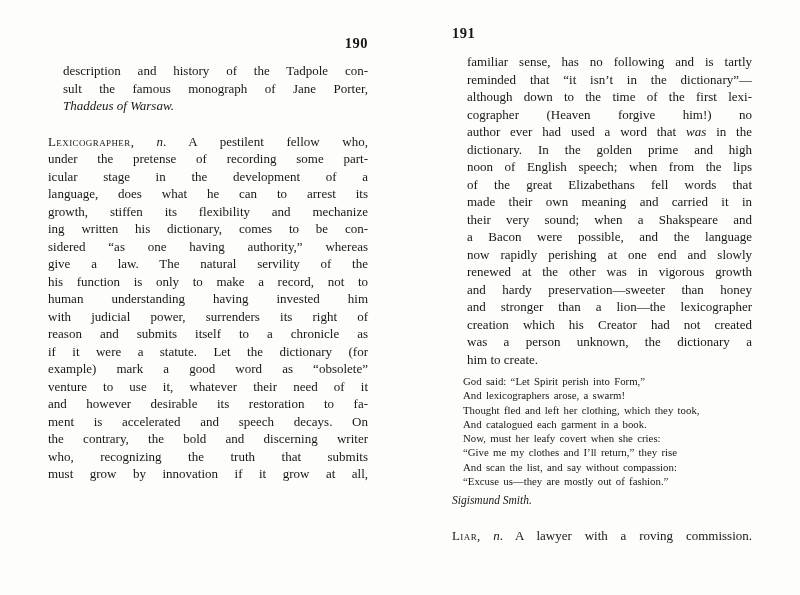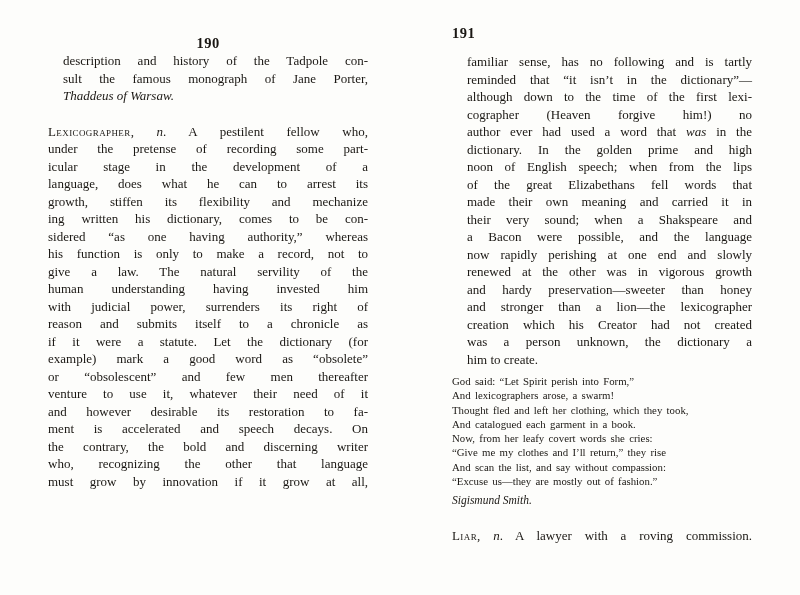--- a/index.html
+++ b/index.html
@@ -29,21 +29,22 @@
     top: 25px;
     width: 300px;
   }
   .pagenum {
     font-weight: bold;
     font-size: 14.5px;
     line-height: 17px;
     letter-spacing: 0.5px;
   }
   .page-left .pagenum {
-    text-align: center;
+    text-align: right;
+    margin-bottom: 10px;
   }
   .page-right .pagenum {
     text-align: left;
     margin-bottom: 11px;
   }
   .block + .block {
     margin-top: 18px;
   }
   .line {
     line-height: 17.5px;
@@ -59,20 +60,21 @@
   }
   
   .block.entry .line {
   }
   .block.entry .line:first-child {
     margin-left: 0;
   }
   
   .block.poem {
     margin-top: 6px;
+    margin-left: 11px;
     font-size: 10.8px;
   }
   .block.poem .line {
     line-height: 14.3px;
     word-spacing: 1.6px;
   }
   .block.attribution {
     margin-top: 5px;
     text-align: left;
     padding-right: 12px;
@@ -104,33 +106,32 @@
         <div class="line"><i>Thaddeus of Warsaw.</i></div>
       </div>
       <div class="block entry">
         <div class="line j"><span class="sc">Lexicographer</span>, <i>n</i>. A pestilent fellow who,</div>
         <div class="line j">under the pretense of recording some part-</div>
         <div class="line j">icular stage in the development of a</div>
         <div class="line j">language, does what he can to arrest its</div>
         <div class="line j">growth, stiffen its flexibility and mechanize</div>
         <div class="line j">ing written his dictionary, comes to be con-</div>
         <div class="line j">sidered “as one having authority,” whereas</div>
+        <div class="line j">give a law. The natural servility of the</div>
         <div class="line j">his function is only to make a record, not to</div>
-        <div class="line j">give a law. The natural servility of the</div>
         <div class="line j">human understanding having invested him</div>
         <div class="line j">with judicial power, surrenders its right of</div>
         <div class="line j">reason and submits itself to a chronicle as</div>
         <div class="line j">if it were a statute. Let the dictionary (for</div>
         <div class="line j">example) mark a good word as “obsolete”</div>
-        <div class="line j">or “obsolescent” and few men thereafter</div>
         <div class="line j">venture to use it, whatever their need of it</div>
         <div class="line j">and however desirable its restoration to fa-</div>
         <div class="line j">ment is accelerated and speech decays. On</div>
         <div class="line j">the contrary, the bold and discerning writer</div>
-        <div class="line j">who, recognizing the other that language</div>
+        <div class="line j">who, recognizing the truth that submits</div>
         <div class="line j">must grow by innovation if it grow at all,</div>
       </div>
     </div>
 </div>
 
 <div class="page page-right">
   <div class="pagenum">191</div>
   <div class="blocks">
       <div class="block plain">
         <div class="line j">familiar sense, has no following and is tartly</div>
@@ -150,21 +151,21 @@
         <div class="line j">and stronger than a lion—the lexicographer</div>
         <div class="line j">creation which his Creator had not created</div>
         <div class="line j">was a person unknown, the dictionary a</div>
         <div class="line">him to create.</div>
       </div>
       <div class="block poem">
         <div class="line">God said: “Let Spirit perish into Form,”</div>
         <div class="line">And lexicographers arose, a swarm!</div>
         <div class="line">Thought fled and left her clothing, which they took,</div>
         <div class="line">And catalogued each garment in a book.</div>
-        <div class="line">Now, from her leafy covert words she cries:</div>
+        <div class="line">Now, must her leafy covert when she cries:</div>
         <div class="line">“Give me my clothes and I’ll return,” they rise</div>
         <div class="line">And scan the list, and say without compassion:</div>
         <div class="line">“Excuse us—they are mostly out of fashion.”</div>
       </div>
       <div class="block attribution">
         <div class="line"><i>Sigismund Smith.</i></div>
       </div>
       <div class="block entry">
         <div class="line j"><span class="sc">Liar</span>, <i>n</i>. A lawyer with a roving commission.</div>
       </div>

